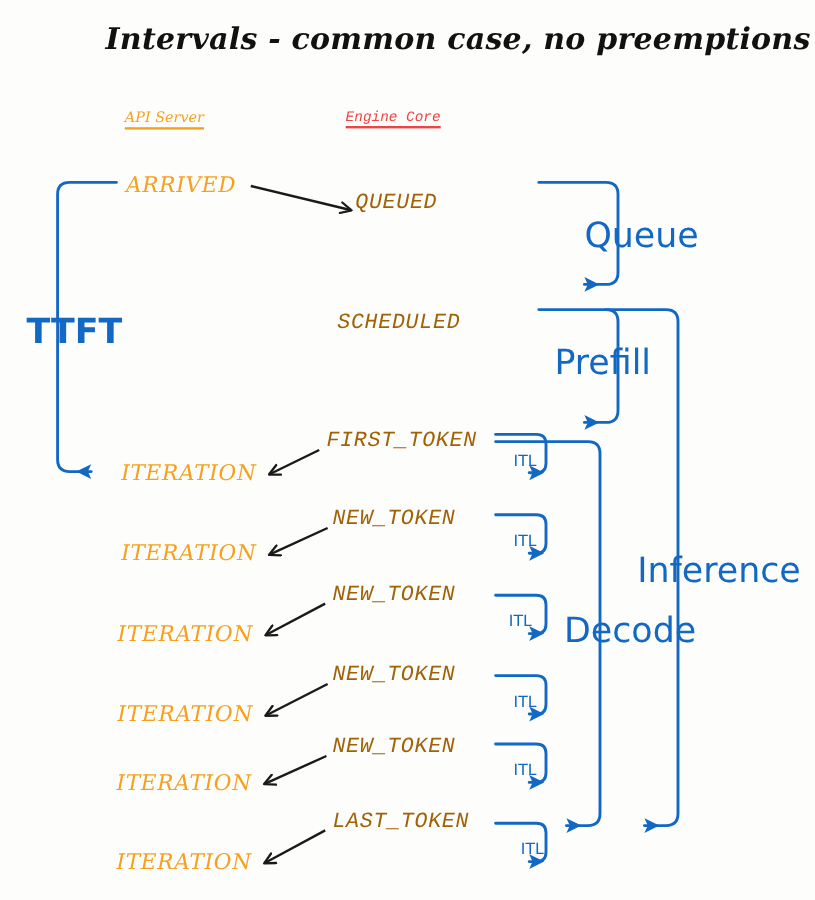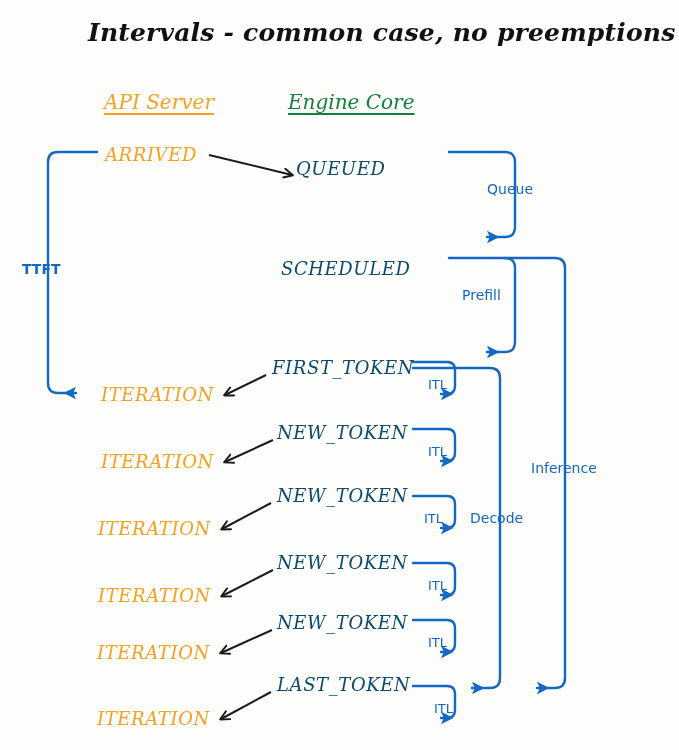--- a/index.html
+++ b/index.html
@@ -16,39 +16,39 @@
   .lbl{position:absolute;white-space:nowrap;line-height:1;}
 
   .title{
     font-family:"DejaVu Serif", serif;
     font-weight:bold;font-style:italic;
     font-size:25px;color:#111111;
     letter-spacing:.2px;
   }
   .hdr{
     font-family:"DejaVu Serif", serif;
-    font-style:italic;font-size:20px;
+    font-style:italic;font-size:12px;
     text-decoration:underline;
     text-underline-offset:4px;
     text-decoration-thickness:2px;
   }
   .hdr.api{color:#f5a01e;}
-  .hdr.core{color:#15803d;}
+  .hdr.core{color:#ef4444;font-family:Liberation Mono, monospace;}
 
   .state{
     font-family:"DejaVu Serif", serif;
     font-style:italic;font-size:18px;
     letter-spacing:.6px;
   }
   .state.api{color:#f5a01e;}
-  .state.core{color:#0c4a6e;}
+  .state.core{color:#a16207;font-family:Liberation Mono, monospace;}
 
   .blue{
     font-family:"DejaVu Sans", sans-serif;
-    color:#1268c3;font-size:14px;
+    color:#1268c3;font-size:29px;
   }
   .blue.small{font-size:13px;}
 </style>
 </head>
 <body>
 
 <div id="stage">
 
   <svg id="art" viewBox="0 0 679 750">
     <defs>

